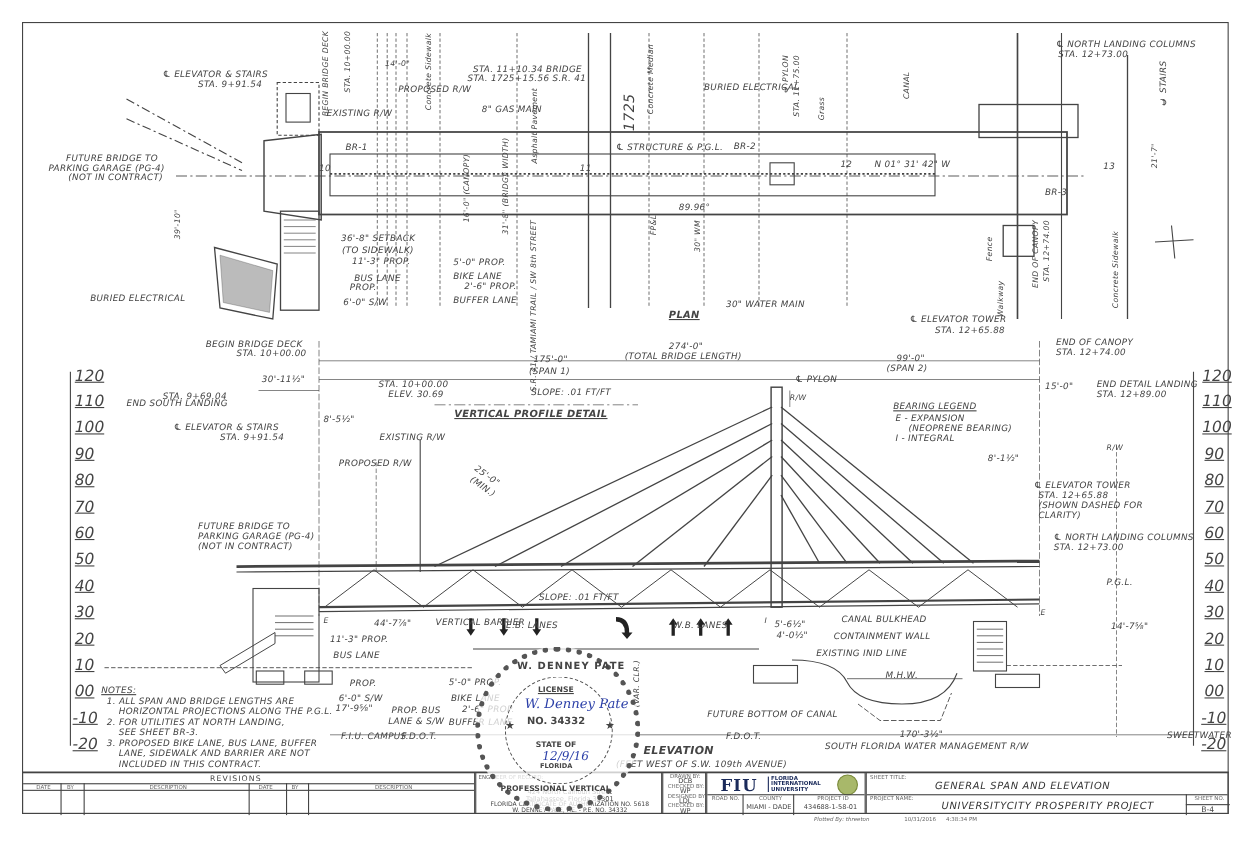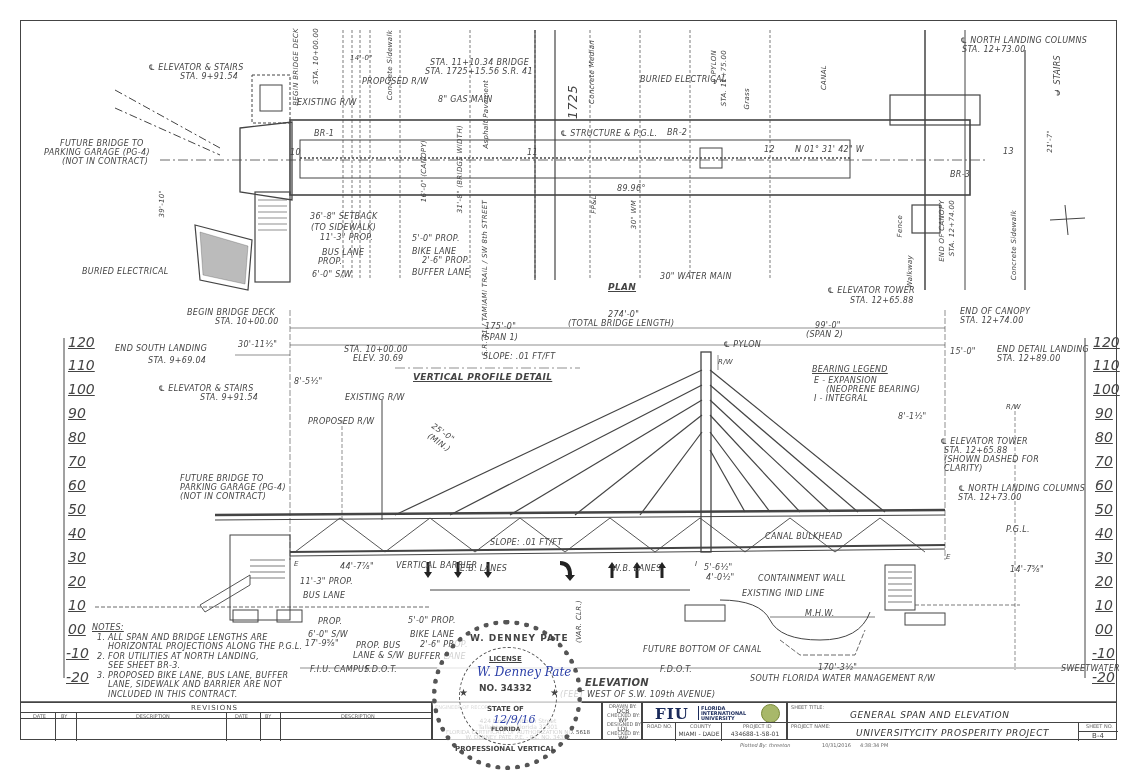--- a/index.html
+++ b/index.html
@@ -10,21 +10,21 @@
   .lbl.big{font-size:10px;}
   .lbl.title{font-size:10px;text-decoration:underline;font-weight:bold;}
   .vt{writing-mode:vertical-rl;transform:rotate(180deg);}
   svg{position:absolute;left:0;top:0;}
   .tb{position:absolute;border:1px solid #444;box-sizing:border-box;}
   .tbc{position:absolute;border-right:1px solid #444;box-sizing:border-box;height:100%;top:0;}
   .tiny{font-size:5px;color:#666;position:absolute;white-space:nowrap;}
   .tbtxt{position:absolute;font-size:6px;color:#444;white-space:nowrap;text-align:center;}
   .ttl{position:absolute;font-style:italic;font-size:9px;color:#333;letter-spacing:.6px;white-space:nowrap;}
   .scale-num{position:absolute;font-style:italic;font-size:14px;color:#444;text-decoration:underline;}
-  .seal{position:absolute;left:432px;top:620px;width:150px;height:150px;border-radius:50%;
+  .seal{position:absolute;left:432px;top:588px;width:150px;height:150px;border-radius:50%;
         border:5px dotted #555;box-sizing:border-box;background:rgba(255,255,255,.75);}
   .seal-inner{position:absolute;left:22px;top:22px;width:96px;height:96px;border-radius:50%;border:1px dashed #555;}
   .seal-txt{position:absolute;font-size:9px;font-weight:bold;color:#444;white-space:nowrap;}
   .sig{position:absolute;color:#2b3fa8;font-style:italic;font-size:12px;font-family:"DejaVu Serif",serif;white-space:nowrap;}
 </style>
 </head>
 <body>
 
 <div class="sheet"></div>
 
@@ -234,21 +234,21 @@
 <span class="lbl" style="left:187px;top:308px;">BEGIN BRIDGE DECK</span>
 <span class="lbl" style="left:215px;top:317px;">STA. 10+00.00</span>
 <span class="lbl" style="left:608px;top:310px;">274'-0"</span>
 <span class="lbl" style="left:568px;top:319px;">(TOTAL BRIDGE LENGTH)</span>
 <span class="lbl" style="left:485px;top:322px;">175'-0"</span>
 <span class="lbl" style="left:481px;top:333px;">(SPAN 1)</span>
 <span class="lbl" style="left:815px;top:321px;">99'-0"</span>
 <span class="lbl" style="left:806px;top:330px;">(SPAN 2)</span>
 <span class="lbl" style="left:960px;top:307px;">END OF CANOPY</span>
 <span class="lbl" style="left:960px;top:316px;">STA. 12+74.00</span>
-<span class="lbl" style="left:115px;top:344px;text-align:center;">END SOUTH LANDING</span>
+<span class="lbl" style="left:115px;top:362px;text-align:center;">END SOUTH LANDING</span>
 <span class="lbl" style="left:148px;top:356px;">STA. 9+69.04</span>
 <span class="lbl" style="left:238px;top:340px;">30'-11½"</span>
 <span class="lbl" style="left:344px;top:345px;">STA. 10+00.00</span>
 <span class="lbl" style="left:353px;top:354px;">ELEV. 30.69</span>
 <span class="lbl" style="left:483px;top:352px;">SLOPE: .01 FT/FT</span>
 <span class="lbl title" style="left:413px;top:373px;font-size:9px;">VERTICAL PROFILE DETAIL</span>
 <span class="lbl" style="left:723px;top:340px;">℄ PYLON</span>
 <span class="lbl sm" style="left:718px;top:358px;">R/W</span>
 <span class="lbl" style="left:950px;top:347px;">15'-0"</span>
 <span class="lbl" style="left:997px;top:345px;">END DETAIL LANDING</span>
@@ -293,21 +293,21 @@
 <span class="lbl" style="left:356px;top:641px;">PROP. BUS</span>
 <span class="lbl" style="left:353px;top:651px;">LANE &amp; S/W</span>
 <span class="lbl" style="left:408px;top:616px;">5'-0" PROP.</span>
 <span class="lbl" style="left:410px;top:630px;">BIKE LANE</span>
 <span class="lbl" style="left:420px;top:640px;">2'-6" PROP.</span>
 <span class="lbl" style="left:408px;top:652px;">BUFFER LANE</span>
 <span class="lbl" style="left:310px;top:665px;font-style:italic;">F.I.U. CAMPUS</span>
 <span class="lbl" style="left:365px;top:665px;">F.D.O.T.</span>
 <span class="lbl" style="left:660px;top:665px;">F.D.O.T.</span>
 <span class="lbl sm vt" style="left:575px;top:600px;">(VAR. CLR.)</span>
-<span class="lbl" style="left:765px;top:532px;">CANAL BULKHEAD</span>
+<span class="lbl" style="left:765px;top:558px;">CANAL BULKHEAD</span>
 <span class="lbl" style="left:758px;top:574px;">CONTAINMENT WALL</span>
 <span class="lbl" style="left:742px;top:589px;">EXISTING INID LINE</span>
 <span class="lbl" style="left:805px;top:609px;">M.H.W.</span>
 <span class="lbl" style="left:643px;top:645px;">FUTURE BOTTOM OF CANAL</span>
 <span class="lbl" style="left:818px;top:663px;">170'-3½"</span>
 <span class="lbl" style="left:750px;top:674px;">SOUTH FLORIDA WATER MANAGEMENT R/W</span>
 <span class="lbl" style="left:1018px;top:664px;margin-left:43px;">SWEETWATER</span>
 <span class="lbl" style="left:1010px;top:565px;">14'-7⅝"</span>
 <span class="lbl sm" style="left:946px;top:553px;">E</span>
 <span class="lbl title" style="left:585px;top:678px;font-size:10px;text-decoration:none;">ELEVATION</span>

